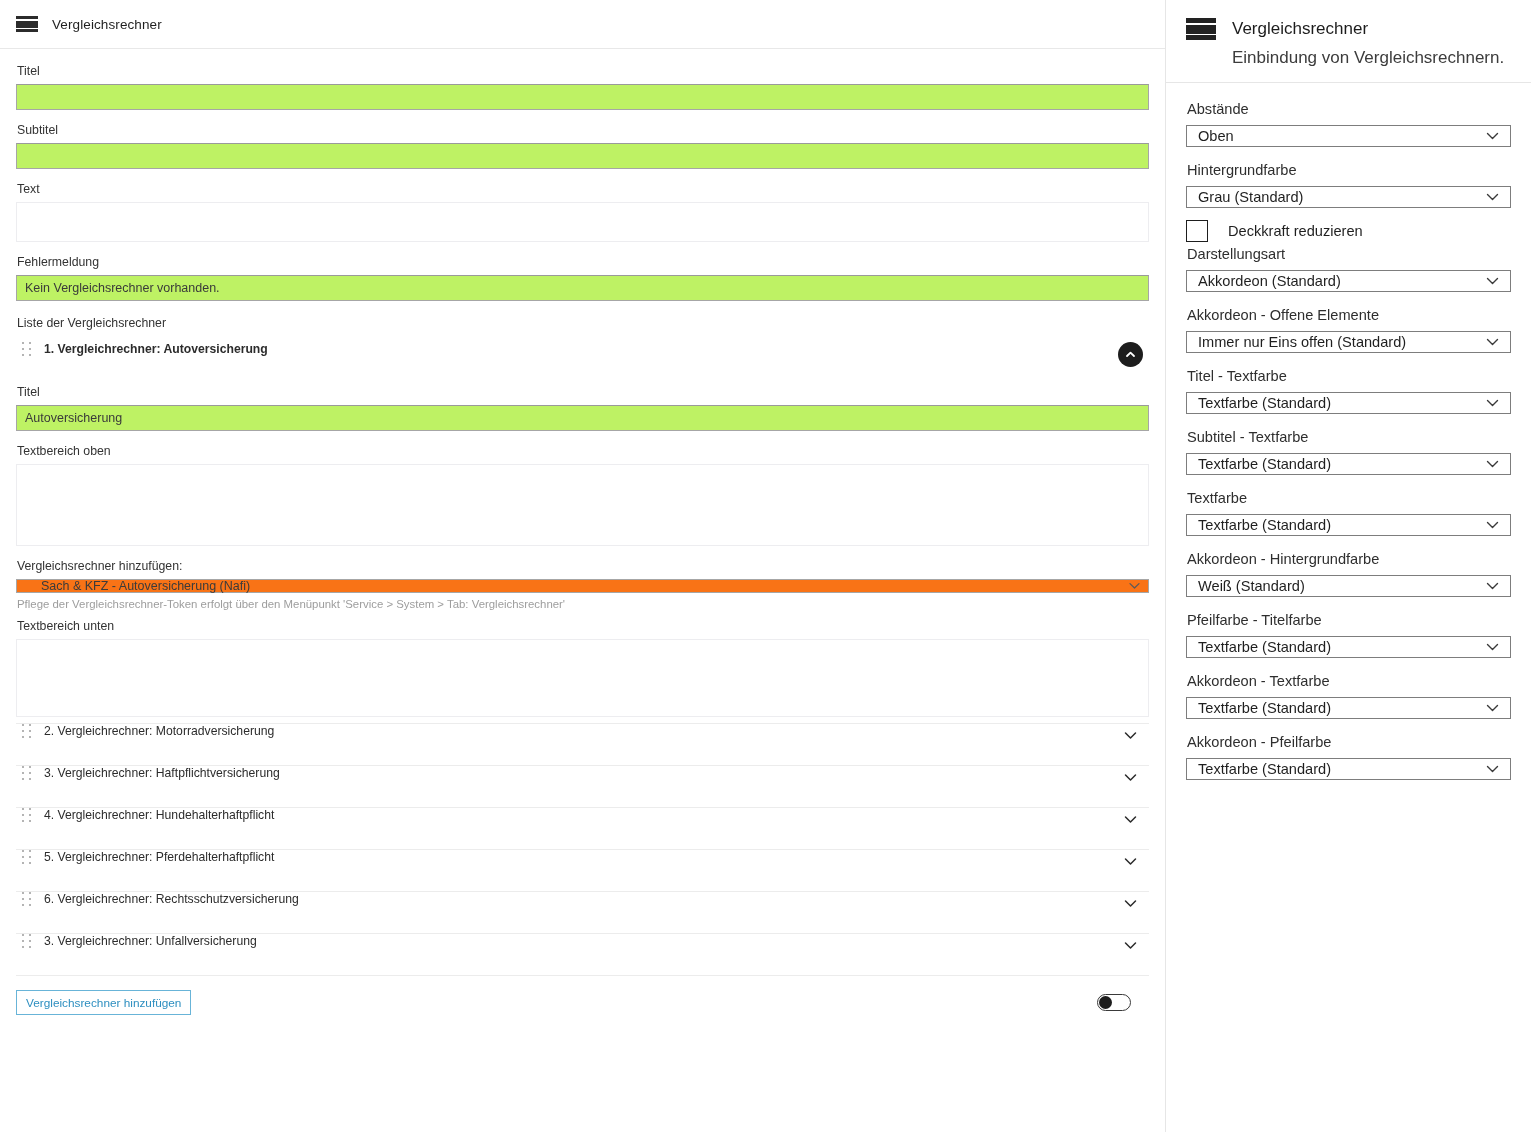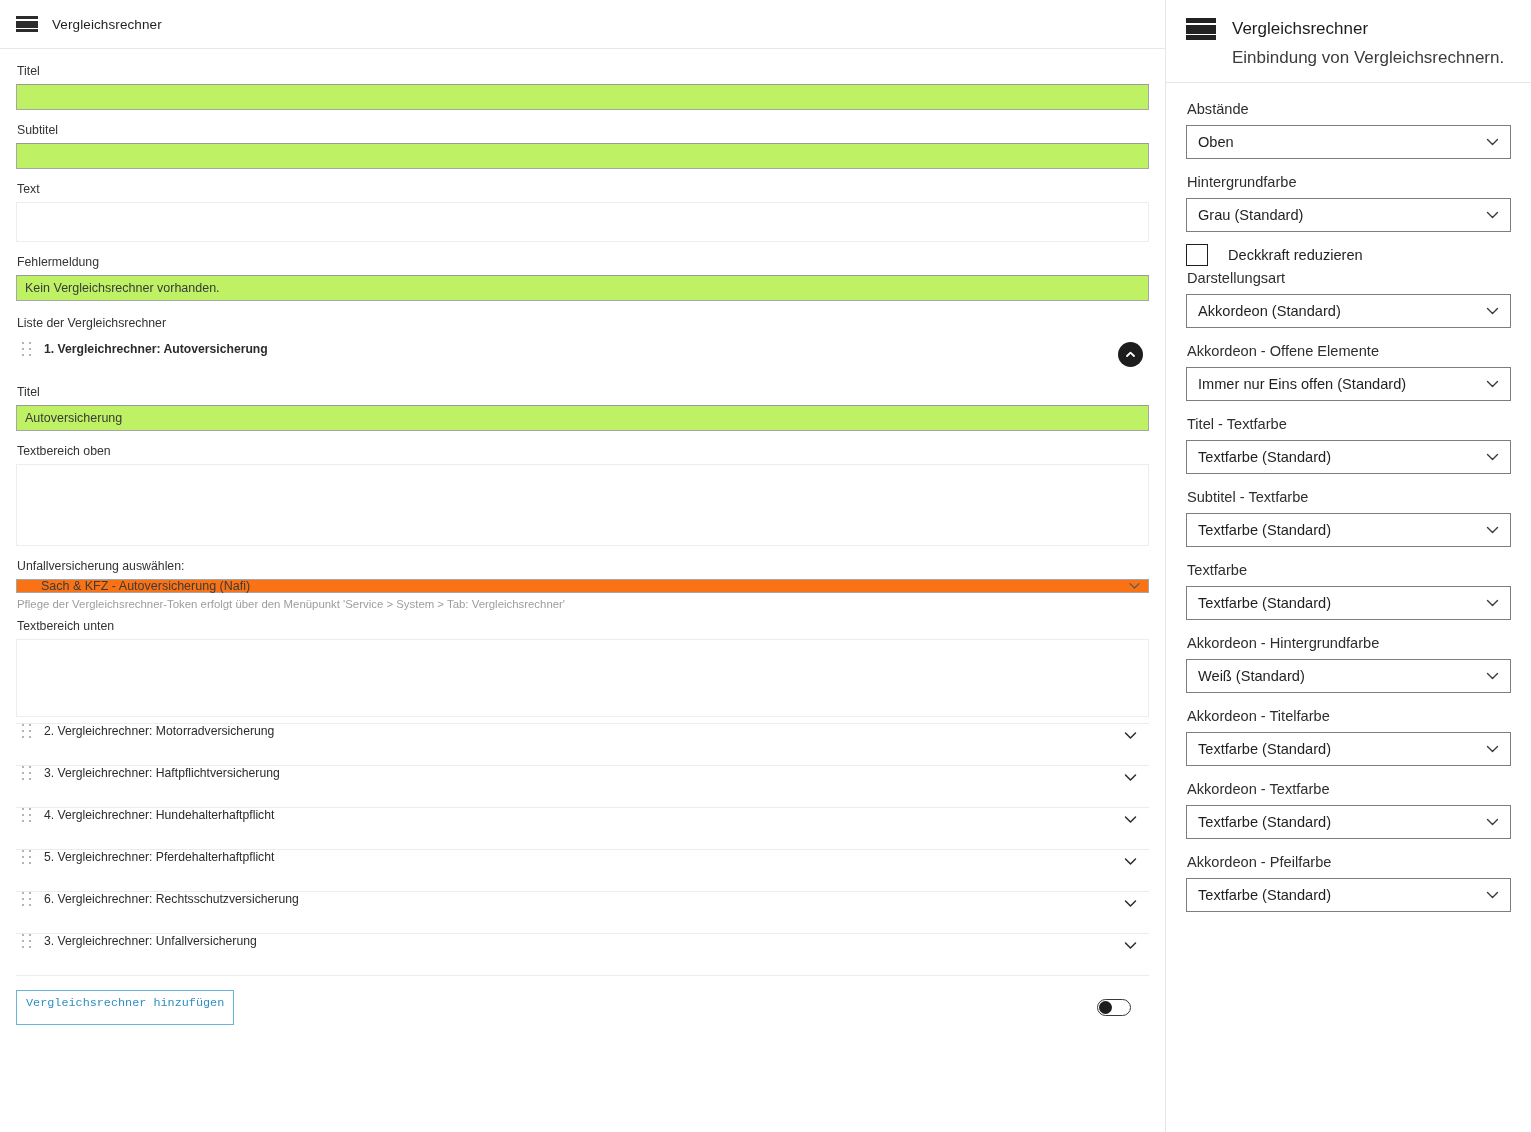--- a/index.html
+++ b/index.html
@@ -176,22 +176,22 @@
     align-items: center;
     justify-content: space-between;
     margin-top: 14px;
     padding-bottom: 16px;
   }
   .add-btn {
     border: 1px solid #68b4d8;
     color: #2e8fc0;
     background: #ffffff;
     font-size: 11.8px;
-    font-family: Liberation Mono, monospace;
-    padding: 5px 9px 14px 9px;
+    font-family: Liberation Sans, sans-serif;
+    padding: 5px 9px 4px 9px;
     cursor: pointer;
     line-height: 14px;
   }
   .toggle {
     width: 34px; height: 17px;
     border: 1px solid #3a3a3a;
     border-radius: 9px;
     background: #ffffff;
     position: relative;
     cursor: pointer;
@@ -244,21 +244,21 @@
   .sb-body { padding: 16px 20px 0 20px; }
   .sb-label {
     font-size: 14.6px;
     color: #2e2e2e;
     margin: 0 0 6px 1px;
     line-height: 20px;
   }
   .sb-label.gap { margin-top: 13px; }
   .sb-select {
     width: 100%;
-    height: 34px;
+    height: 22px;
     border: 1px solid #7d7d7d;
     background: #ffffff;
     font-size: 14.6px;
     color: #1f1f1f;
     padding: 0 32px 0 11px;
     display: flex;
     align-items: center;
     cursor: pointer;
   }
   .sb-select-wrap { position: relative; width: 100%; }
@@ -342,21 +342,21 @@
 
       <div class="acc-content">
         <div class="field-label">Titel</div>
         <input class="text-input" type="text" value="Autoversicherung" style="">
 
         <div class="spacer-12"></div>
         <div class="field-label">Textbereich oben</div>
         <div class="rte-box tall"></div>
 
         <div class="spacer-12"></div>
-        <div class="field-label">Unfallversicherung auswählen:</div>
+        <div class="field-label">Vergleichsrechner hinzufügen:</div>
         <div class="select-wrap">
           <div class="select-box">Sach &amp; KFZ - Autoversicherung (Nafi)</div>
           <span class="select-arrow">
             <svg width="11" height="8" viewBox="0 0 11 8" aria-hidden="true">
               <path d="M1 1.6 L5.5 6 L10 1.6" fill="none" stroke="#5a5a5a" stroke-width="1.3" stroke-linecap="round" stroke-linejoin="round"></path>
             </svg>
           </span>
         </div>
         <div class="hint-text">Pflege der Vergleichsrechner-Token erfolgt über den Menüpunkt 'Service &gt; System &gt; Tab: Vergleichsrechner'</div>
 
@@ -570,21 +570,21 @@
       <div class="sb-label gap">Akkordeon - Hintergrundfarbe</div>
       <div class="sb-select-wrap">
         <div class="sb-select">Weiß (Standard)</div>
         <span class="sb-select-arrow">
           <svg width="13" height="9" viewBox="0 0 13 9" aria-hidden="true">
             <path d="M1.5 2 L6.5 7 L11.5 2" fill="none" stroke="#3a3a3a" stroke-width="1.4" stroke-linecap="round" stroke-linejoin="round"></path>
           </svg>
         </span>
       </div>
 
-      <div class="sb-label gap">Akkordeon - Titelfarbe</div>
+      <div class="sb-label gap">Pfeilfarbe - Titelfarbe</div>
       <div class="sb-select-wrap">
         <div class="sb-select">Textfarbe (Standard)</div>
         <span class="sb-select-arrow">
           <svg width="13" height="9" viewBox="0 0 13 9" aria-hidden="true">
             <path d="M1.5 2 L6.5 7 L11.5 2" fill="none" stroke="#3a3a3a" stroke-width="1.4" stroke-linecap="round" stroke-linejoin="round"></path>
           </svg>
         </span>
       </div>
 
       <div class="sb-label gap">Akkordeon - Textfarbe</div>

